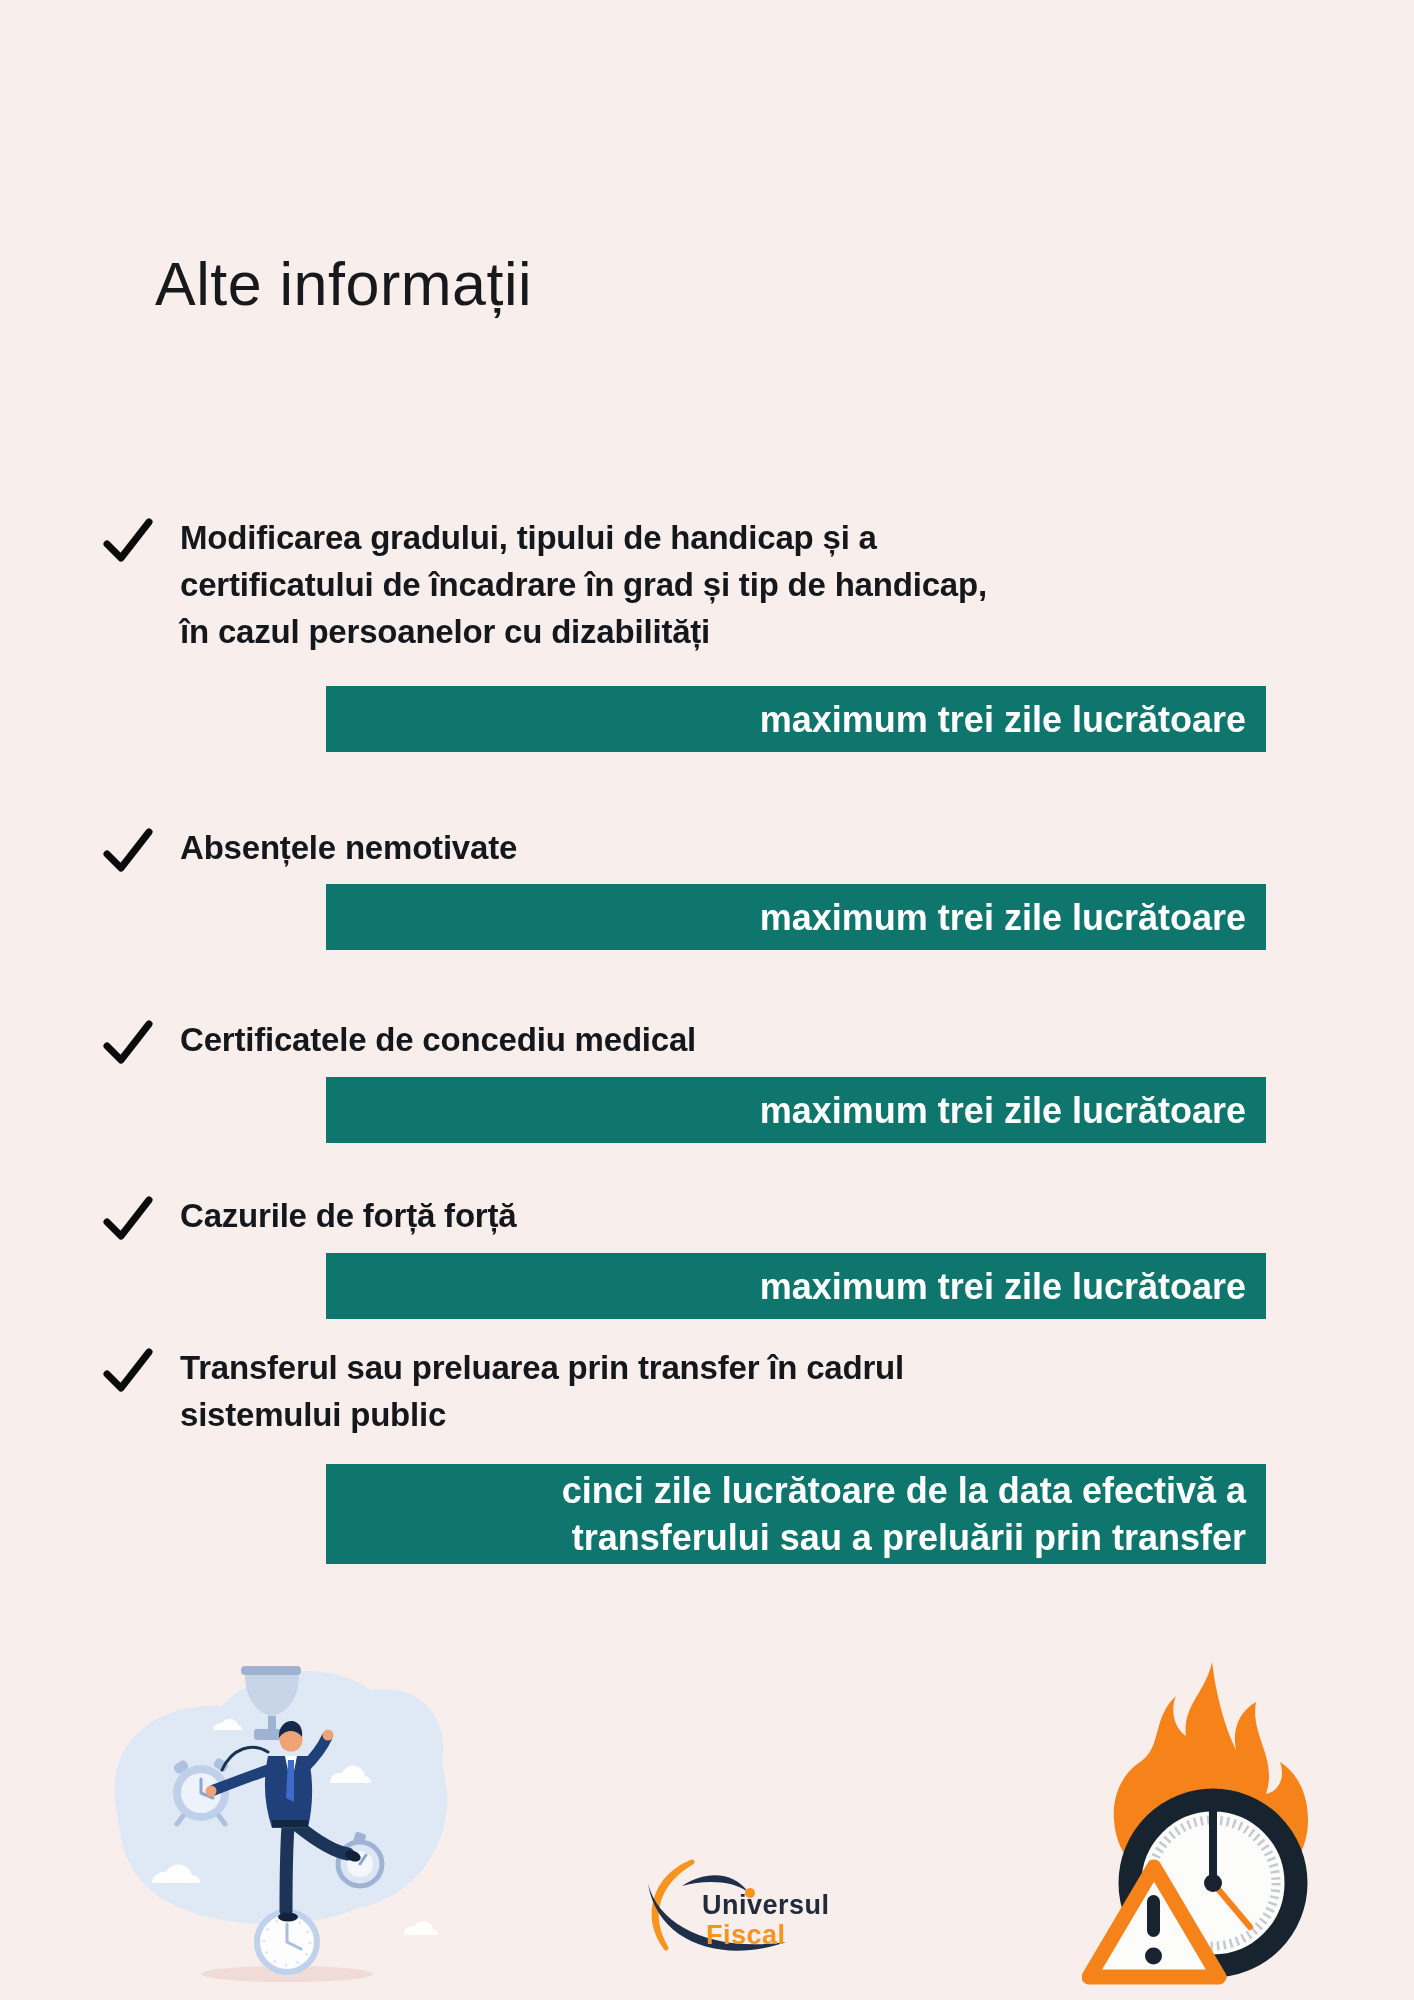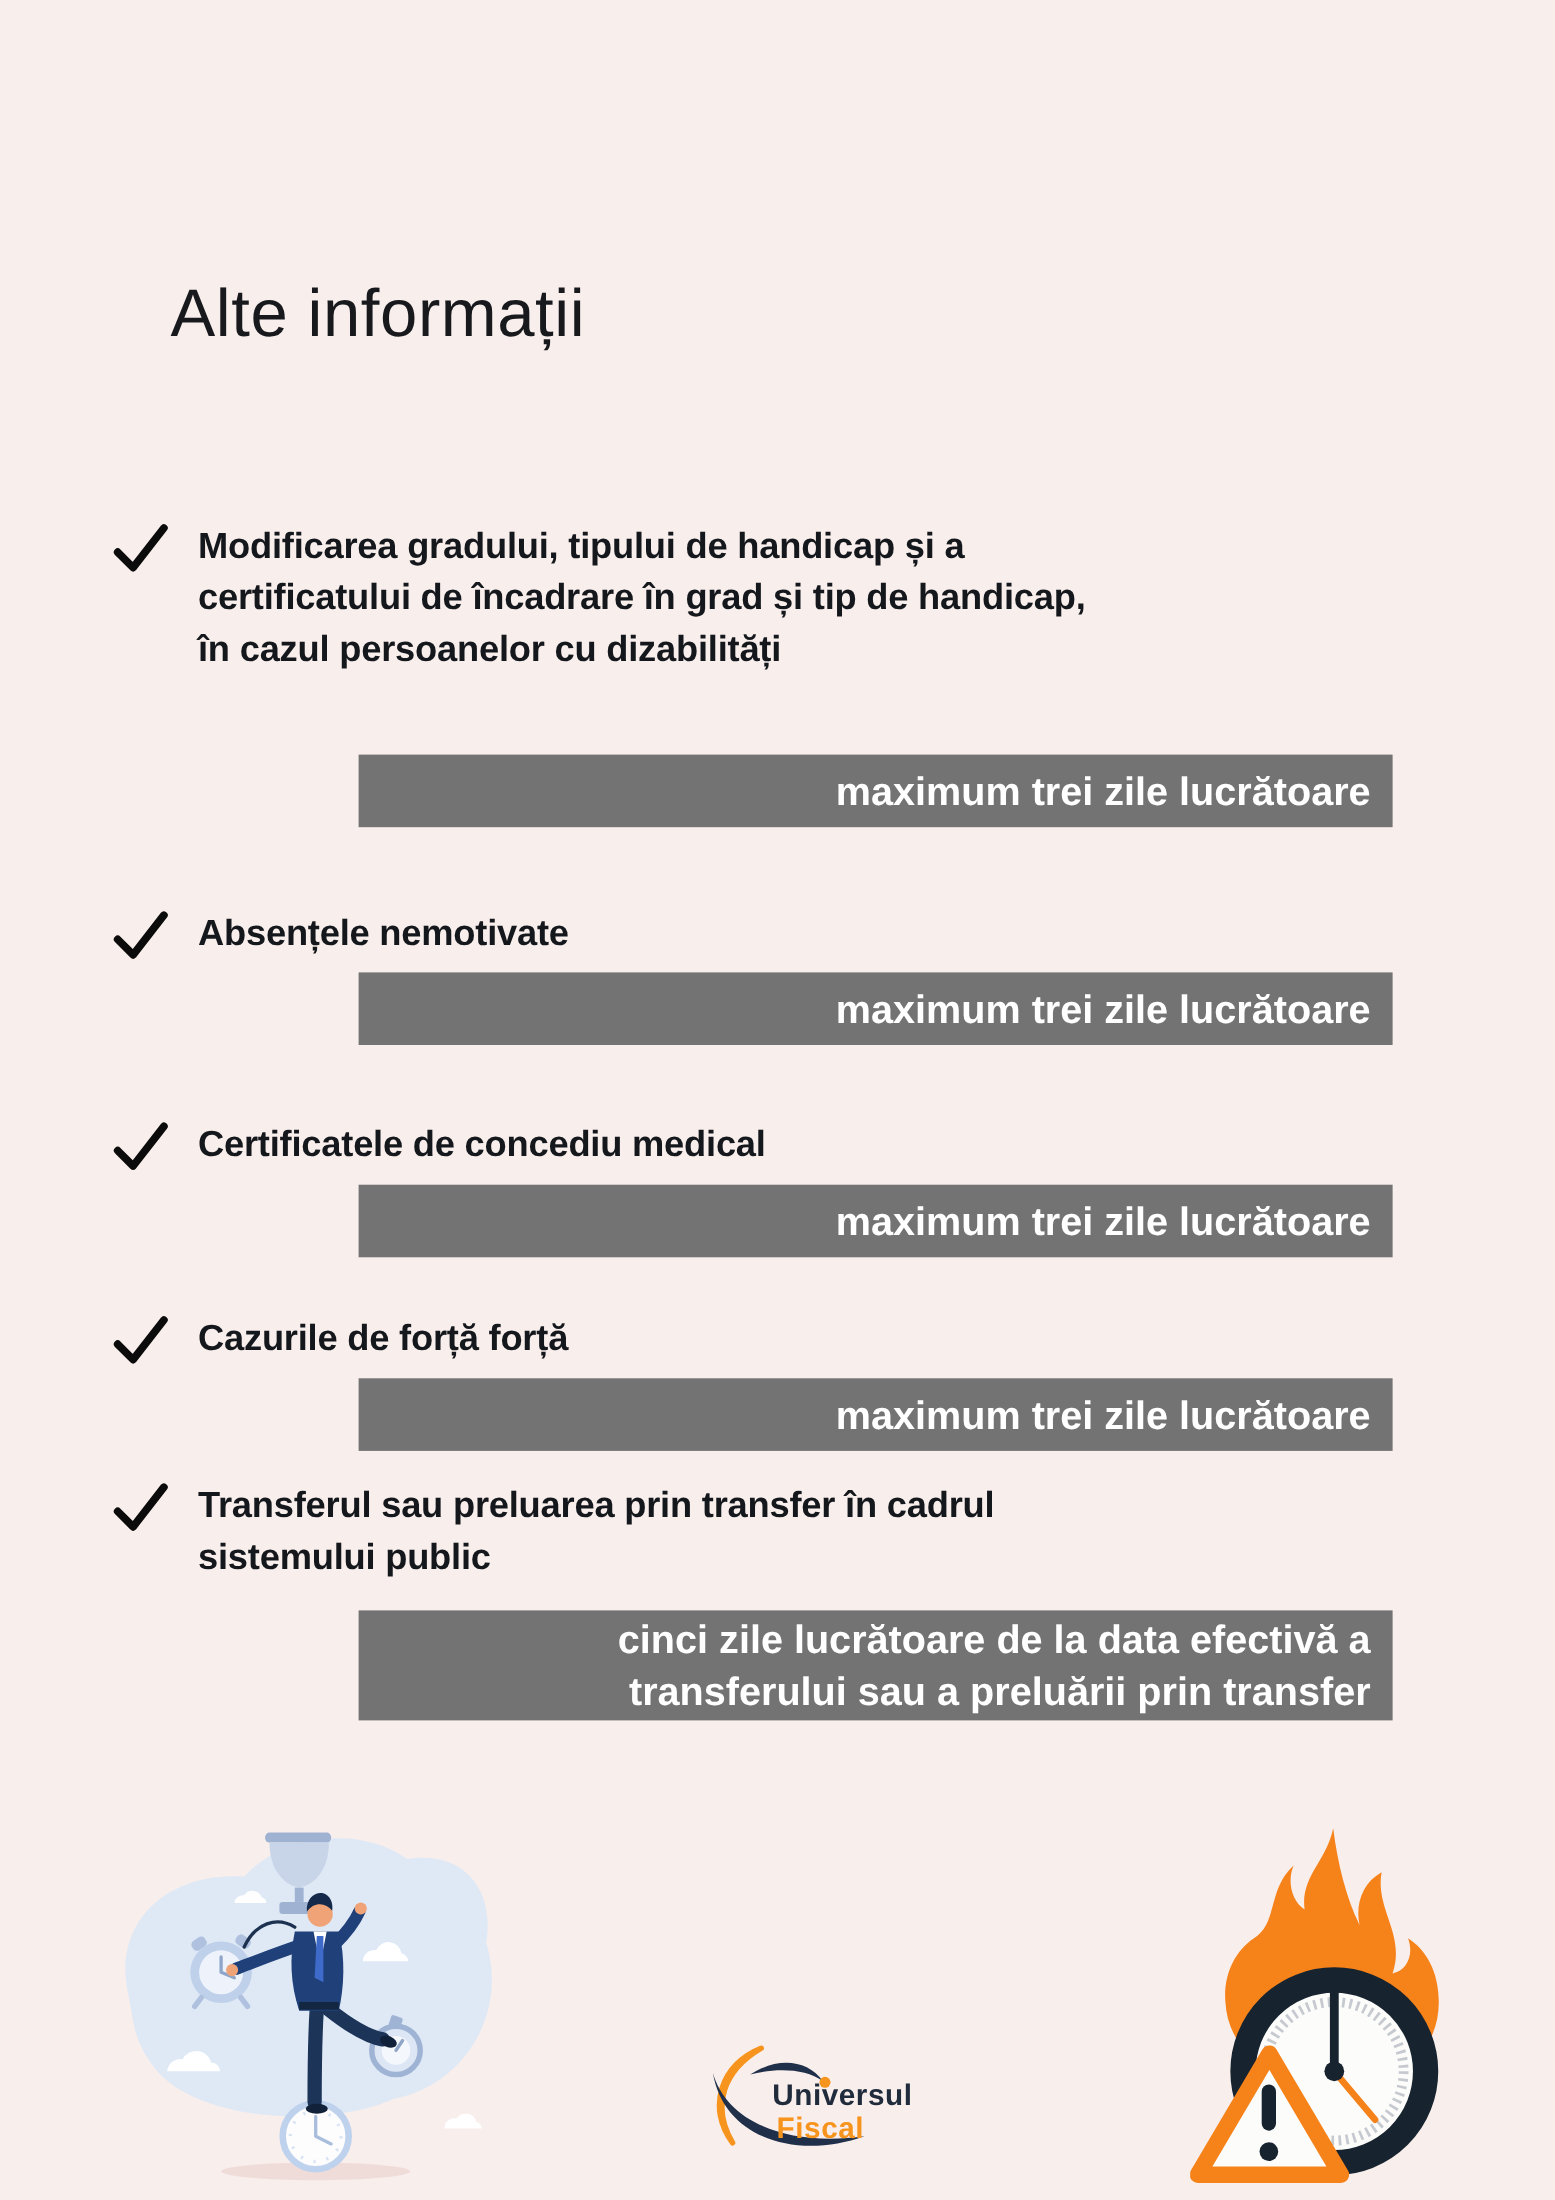--- a/index.html
+++ b/index.html
@@ -10,23 +10,23 @@
   .title{
     position:absolute;left:138px;top:232px;margin:17px;
     font-size:61px;font-weight:400;color:#17191D;letter-spacing:0.5px;line-height:1.15;
   }
   .item{position:absolute;left:102px;display:flex;align-items:flex-start;gap:26px;}
   .check-icon{width:52px;height:46px;flex:0 0 52px;margin-top:3px;}
   .item-label{
     margin:0;font-size:33px;font-weight:700;color:#14171B;
     line-height:47px;white-space:pre-line;letter-spacing:-0.2px;
   }
-  .item1{top:472px}.item2{top:824px}.item3{top:1016px}.item4{top:1192px}.item5{top:1344px}
+  .item1{top:514px}.item2{top:824px}.item3{top:1016px}.item4{top:1192px}.item5{top:1344px}
   .bar{
-    position:absolute;left:326px;width:940px;background:#737373;
+    position:absolute;left:326px;width:940px;background:#0f766e;
     color:#FFFFFF;font-weight:700;font-size:36px;line-height:47px;
     display:flex;align-items:center;justify-content:flex-end;
     padding-right:20px;box-sizing:border-box;text-align:right;white-space:pre-line;
   }
   .bar1{top:686px;height:66px}.bar2{top:884px;height:66px}
   .bar3{top:1077px;height:66px}.bar4{top:1253px;height:66px}
   .bar5{top:1464px;height:100px}
   .illu-left{position:absolute;left:82px;top:1590px;}
   .logo{position:absolute;left:628px;top:1850px;}
   .illu-right{position:absolute;left:1082px;top:1596px;}

